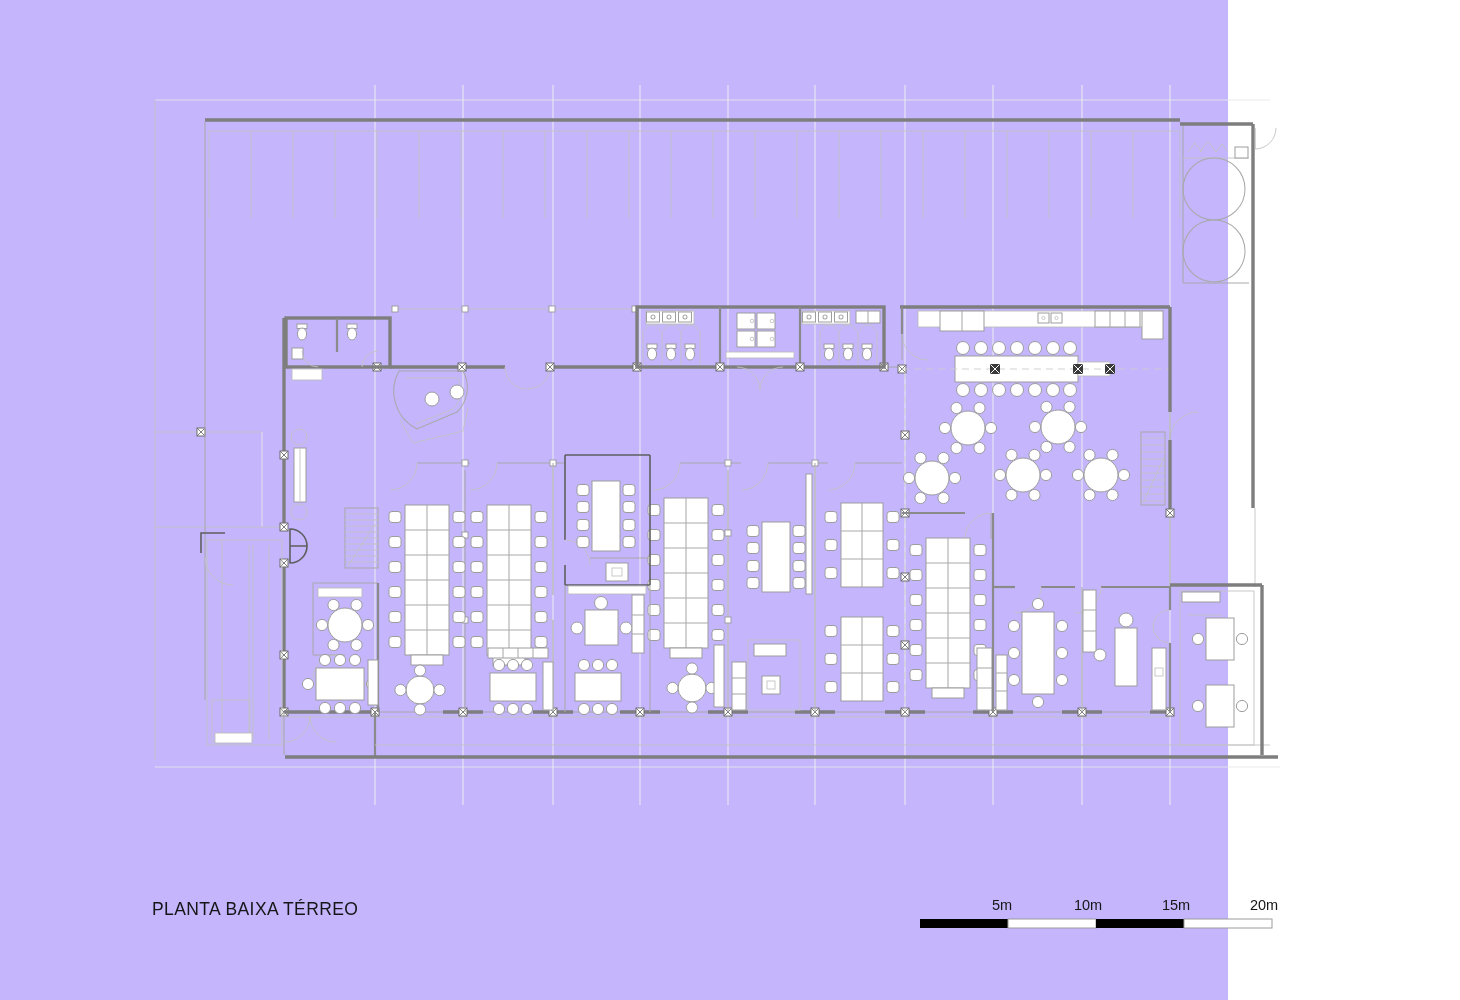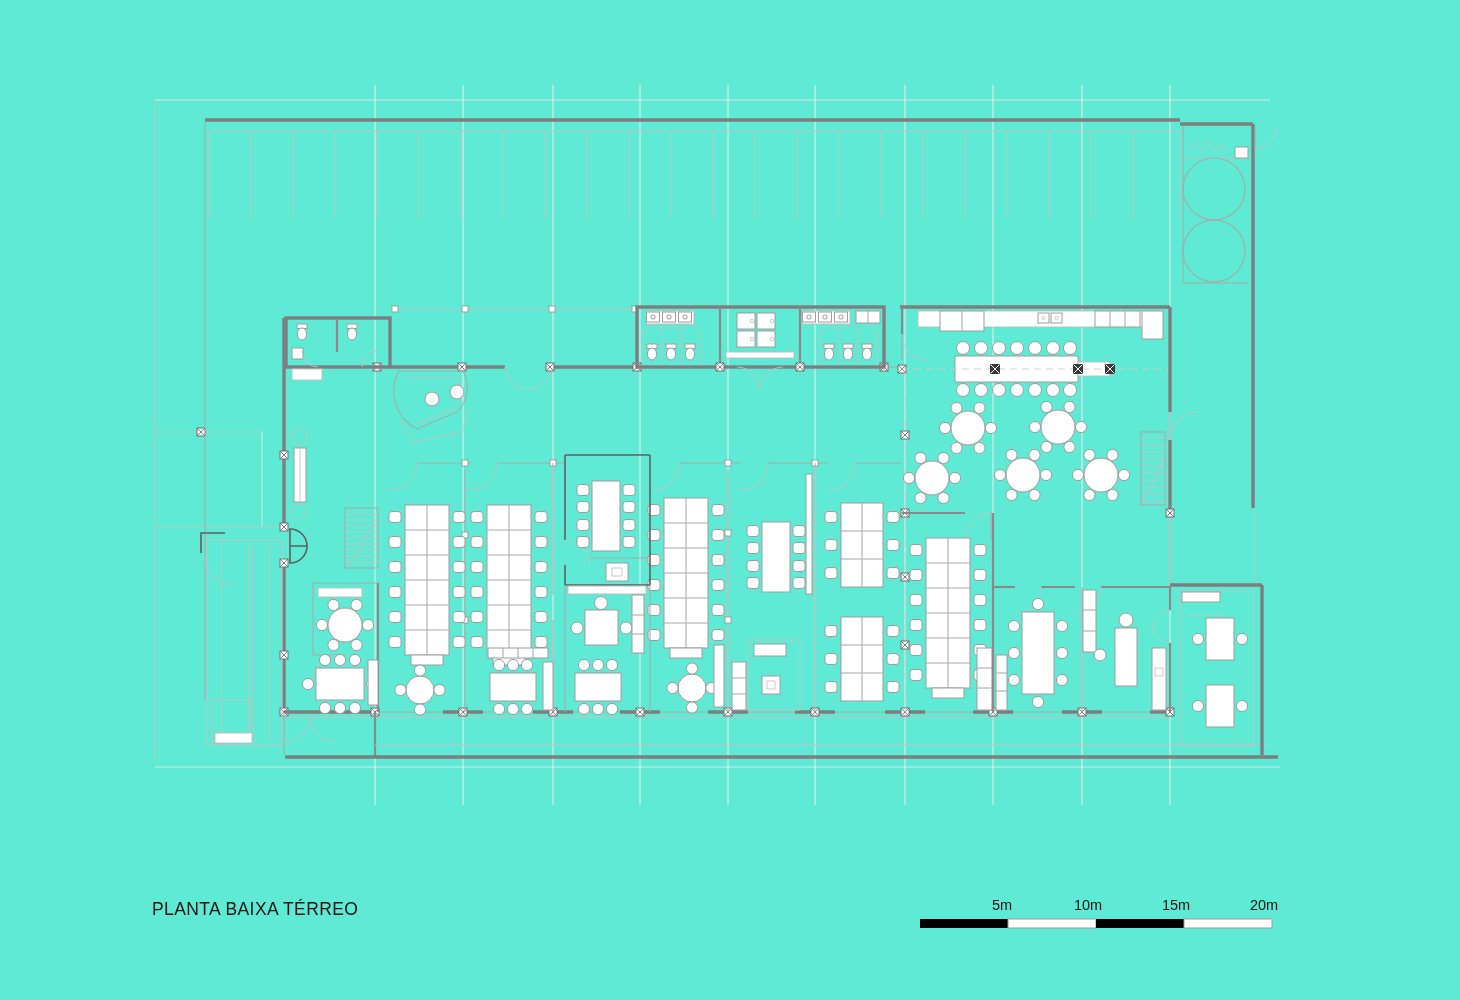--- a/index.html
+++ b/index.html
@@ -1,17 +1,17 @@
 <!DOCTYPE html>
 <html><head>
 <meta charset="utf-8">
 <style>
   html,body{margin:0;padding:0;background:#ffffff;width:1460px;height:1000px;overflow:hidden;
     font-family:"Liberation Sans", sans-serif;}
-  .stage{position:relative;width:1460px;height:1000px;background:#5eead4;}
+  .stage{position:relative;width:1228px;height:1000px;background:#c4b5fd;}
   svg{display:block}
   
   .wall  {stroke:#7e7e7e;stroke-width:3.4;fill:none;stroke-linecap:butt}
   .wall2 {stroke:#8a8a8a;stroke-width:2.2;fill:none}
   .dark  {stroke:#5f5f5f;stroke-width:1.6;fill:none}
   .thin  {stroke:#a9a9a9;stroke-width:1.05;fill:none}
   .lite  {stroke:#c3c3c3;stroke-width:0.9;fill:none}
   .xlite {stroke:#e7e7e7;stroke-width:0.9;fill:none}
   .grid  {stroke:#efefef;stroke-width:1;fill:none}
   .dash  {stroke:#cccccc;stroke-width:0.9;fill:none;stroke-dasharray:7 5}

